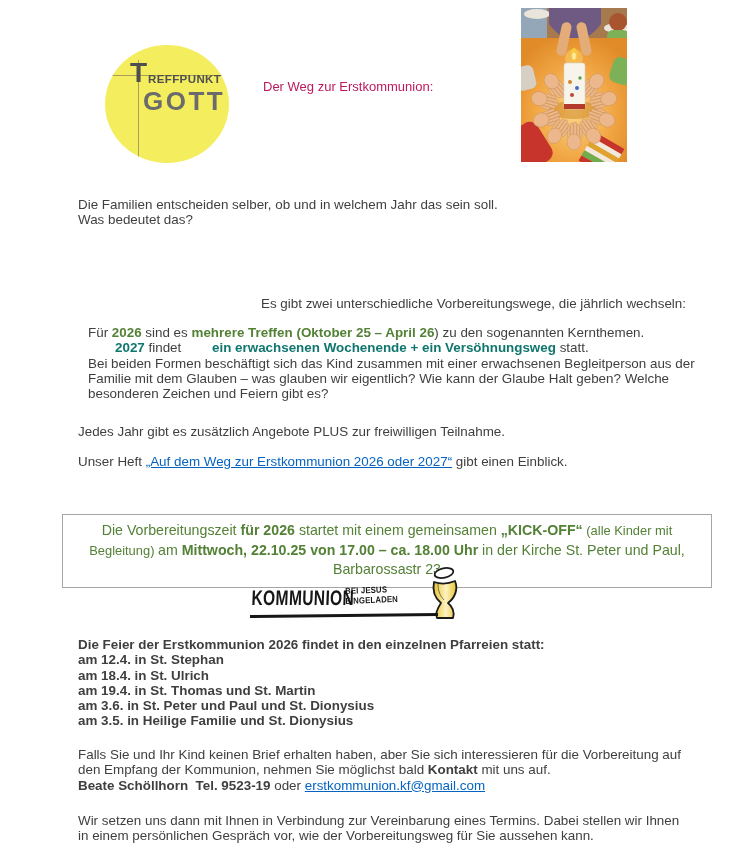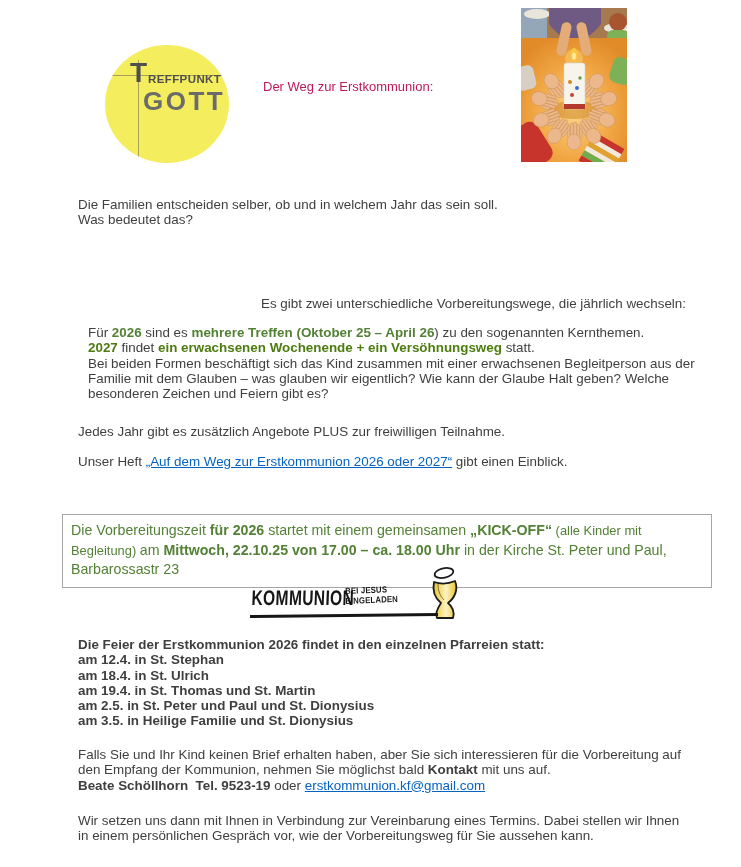--- a/index.html
+++ b/index.html
@@ -6,21 +6,21 @@
   html,body{margin:0;padding:0;}
   body{
     width:741px;height:867px;position:relative;background:#ffffff;
     font-family:"Liberation Sans",sans-serif;color:#3f3f3f;overflow:hidden;
   }
   .abs{position:absolute;}
   .body-text{font-size:13.4px;line-height:15.3px;}
   .flow{width:608px;}
   .b{font-weight:bold;}
   .g{color:#538135;font-weight:bold;}
-  .dg{color:#4d7c0f;font-weight:bold;}
+  .dg{color:#0f766e;font-weight:bold;margin-left:27px;}
   a.link{color:#0563c1;text-decoration:underline;cursor:pointer;}
 
   
   #logo{left:105px;top:45px;width:124px;height:118px;}
   .logo-circle{width:100%;height:100%;border-radius:50%;background:#f4ee5f;position:relative;overflow:hidden;}
   .logo-vline{position:absolute;left:33px;top:15px;width:1px;height:99px;background:#a8a058;}
   .logo-hline{position:absolute;left:7px;top:30px;width:112px;height:1px;background:#a8a058;}
   .logo-t{position:absolute;left:25px;top:14px;font-size:28px;font-weight:bold;color:#4f4f4f;line-height:28px;}
   .logo-trest{position:absolute;left:43px;top:28px;font-size:11.5px;font-weight:bold;color:#4f4f4f;letter-spacing:.4px;}
   .logo-gott{position:absolute;left:38px;top:42px;font-size:26px;font-weight:bold;color:#6b6b6b;letter-spacing:2.5px;line-height:28px;}
@@ -34,21 +34,21 @@
   
   #sec-intro{left:78px;top:197px;}
   #sec-ways-intro{left:78px;top:296px;text-align:right;}
   #sec-ways{left:88px;top:325px;}
   #sec-plus{left:78px;top:424px;}
   #sec-heft{left:78px;top:454px;}
 
   
   #kickoff-box{
     left:62px;top:514px;width:632px;border:1px solid #a6a6a6;
-    padding:6px 8px 7px;color:#538135;
+    padding:6px 8px 7px;text-align:center;color:#538135;
     font-size:14.2px;line-height:19.5px;
   }
   #kickoff-box .bb{font-weight:bold;}
   #kickoff-box .sm{font-size:12.9px;}
 
   
   #klogo{left:250px;top:566px;width:215px;height:58px;}
   .k-word{position:absolute;left:2px;top:20px;font-size:21px;font-weight:bold;color:#161616;
     transform:scaleX(.74) skewX(-3deg);transform-origin:left top;letter-spacing:.5px;white-space:nowrap;}
   .k-tag{position:absolute;left:95px;top:21px;font-size:8.8px;font-weight:bold;color:#161616;
@@ -183,21 +183,21 @@
     <path d="M12,18 C12,26 15,31 18,34" fill="none" stroke="#1a1a1a" stroke-width="1" opacity=".55"></path>
   </svg>
   <div class="k-underline"></div>
 </div>
 
 <div id="sec-feier" class="abs body-text flow">
   <div>Die Feier der Erstkommunion 2026 findet in den einzelnen Pfarreien statt:</div>
   <div>am 12.4. in St. Stephan</div>
   <div>am 18.4. in St. Ulrich</div>
   <div>am 19.4. in St. Thomas und St. Martin</div>
-  <div>am 2.5. in St. Peter und Paul und St. Dionysius</div>
+  <div>am 3.6. in St. Peter und Paul und St. Dionysius</div>
   <div>am 3.5. in Heilige Familie und St. Dionysius</div>
 </div>
 
 <div id="sec-contact" class="abs body-text flow">
   <div><span>Falls Sie und Ihr Kind keinen Brief erhalten haben, aber Sie sich interessieren für die Vorbereitung auf den Empfang der Kommunion, nehmen Sie möglichst bald </span><span class="b">Kontakt</span><span> mit uns auf.</span></div>
   <div><span class="b pre">Beate Schöllhorn&nbsp; Tel. 9523-19</span><span> oder </span><a class="link">erstkommunion.kf@gmail.com</a></div>
 </div>
 
 <div id="sec-closing" class="abs body-text flow">Wir setzen uns dann mit Ihnen in Verbindung zur Vereinbarung eines Termins. Dabei stellen wir Ihnen in einem persönlichen Gespräch vor, wie der Vorbereitungsweg für Sie aussehen kann.</div>
 

